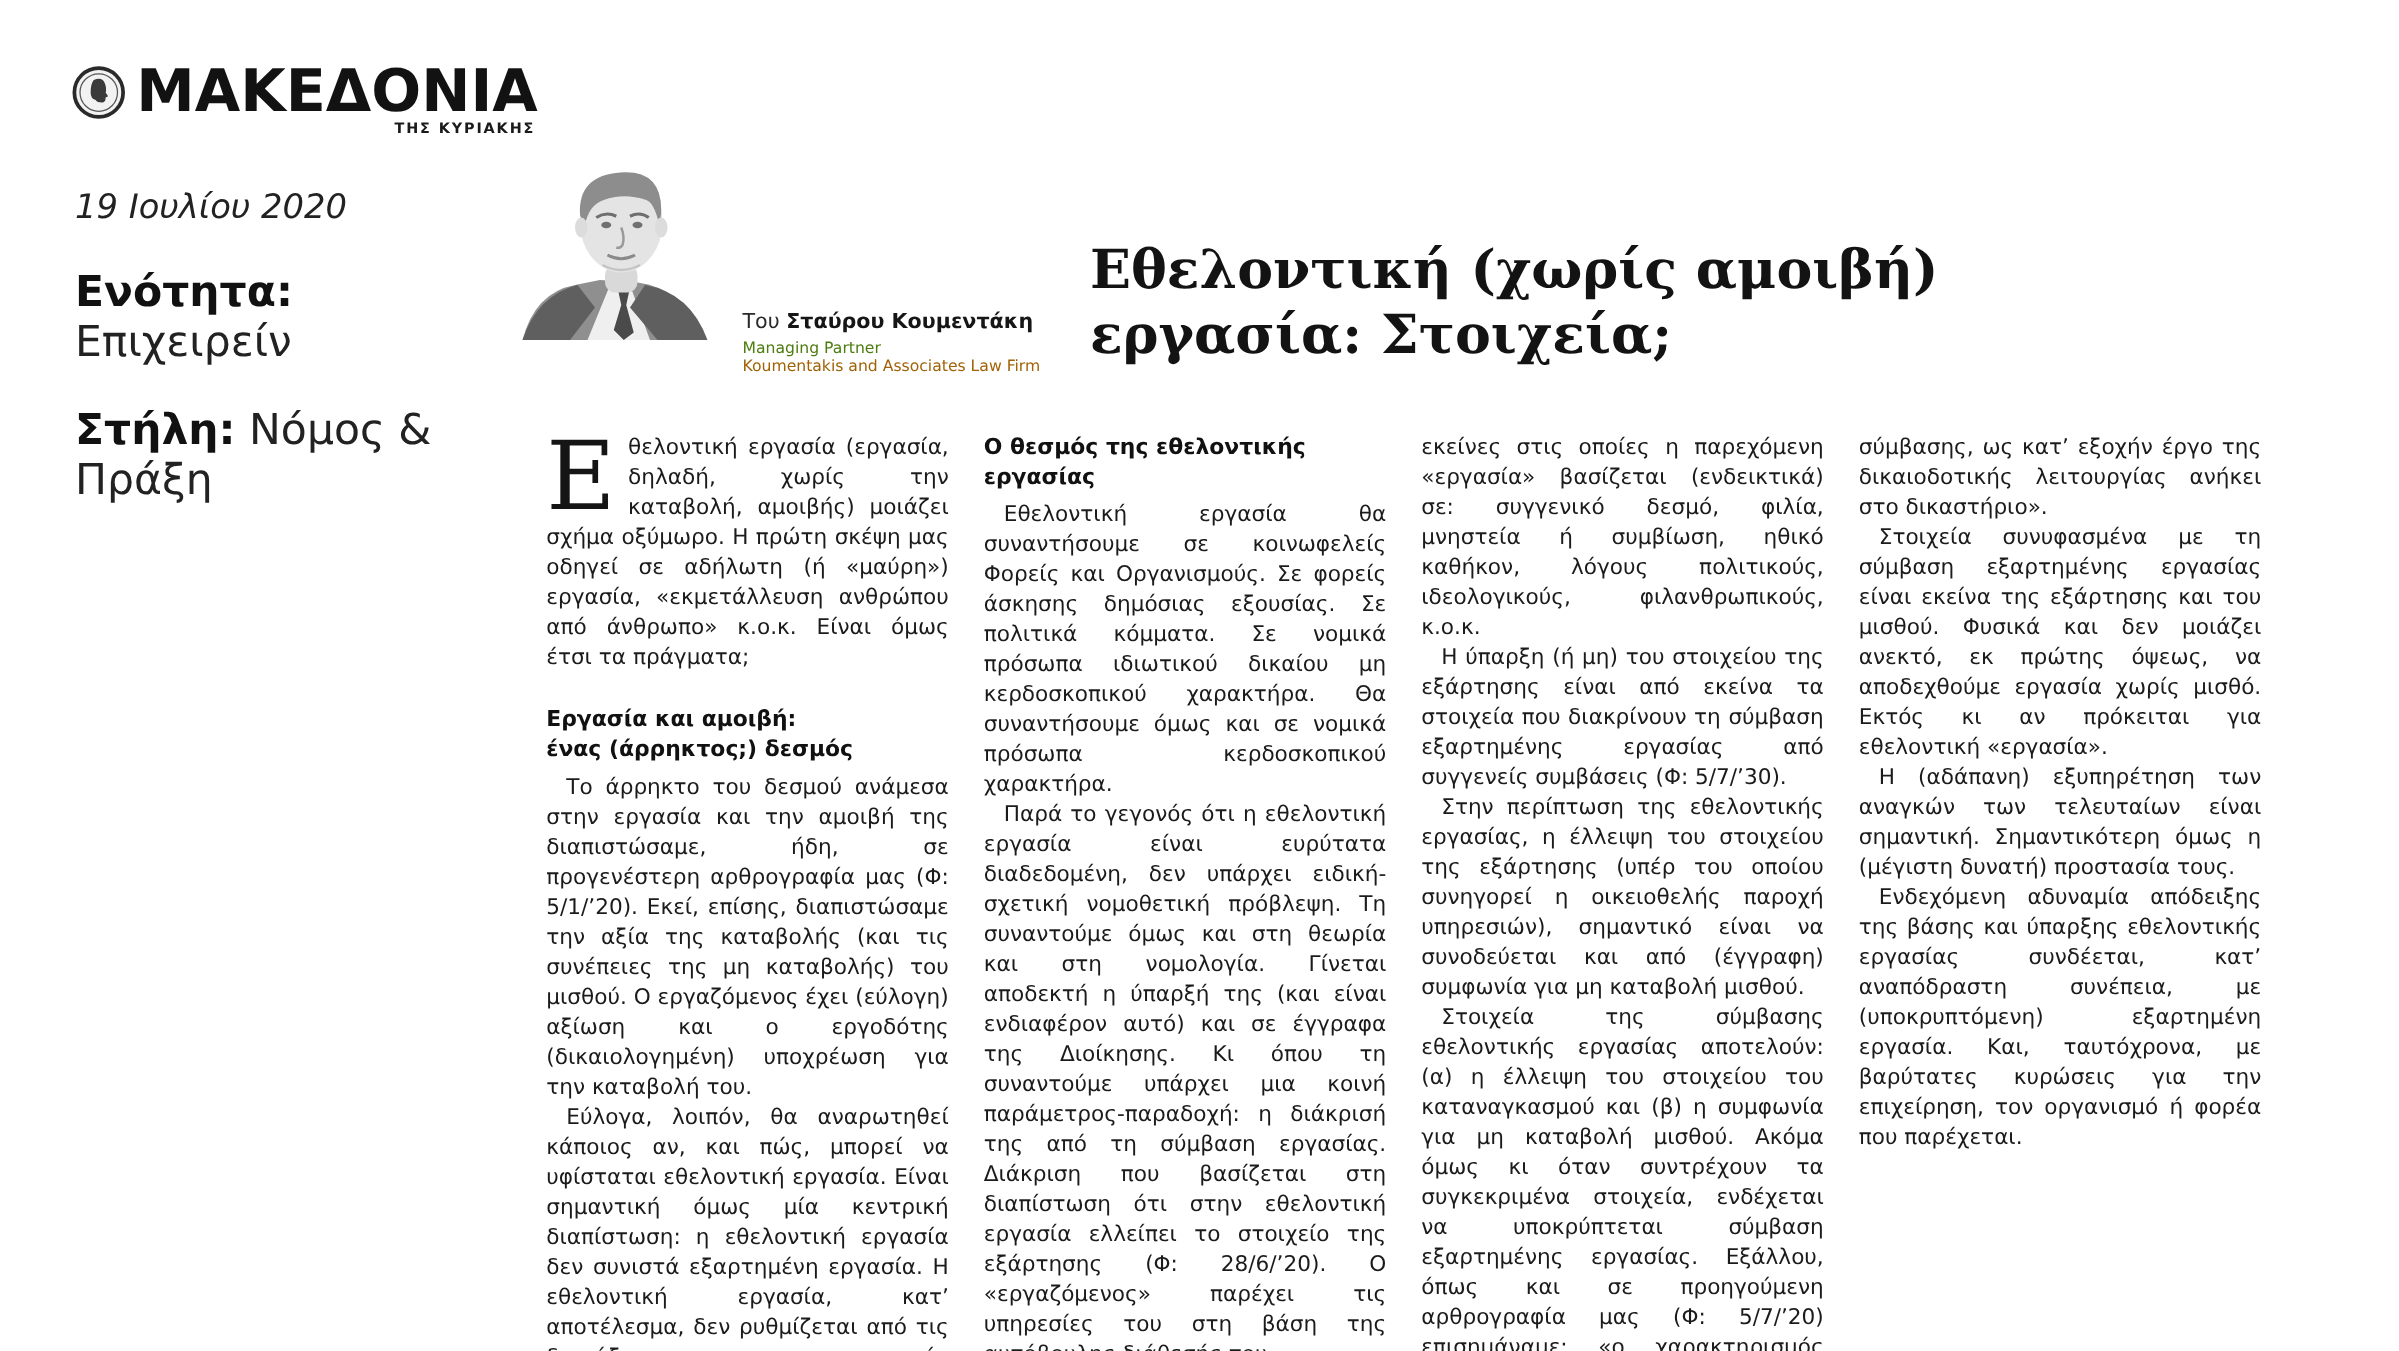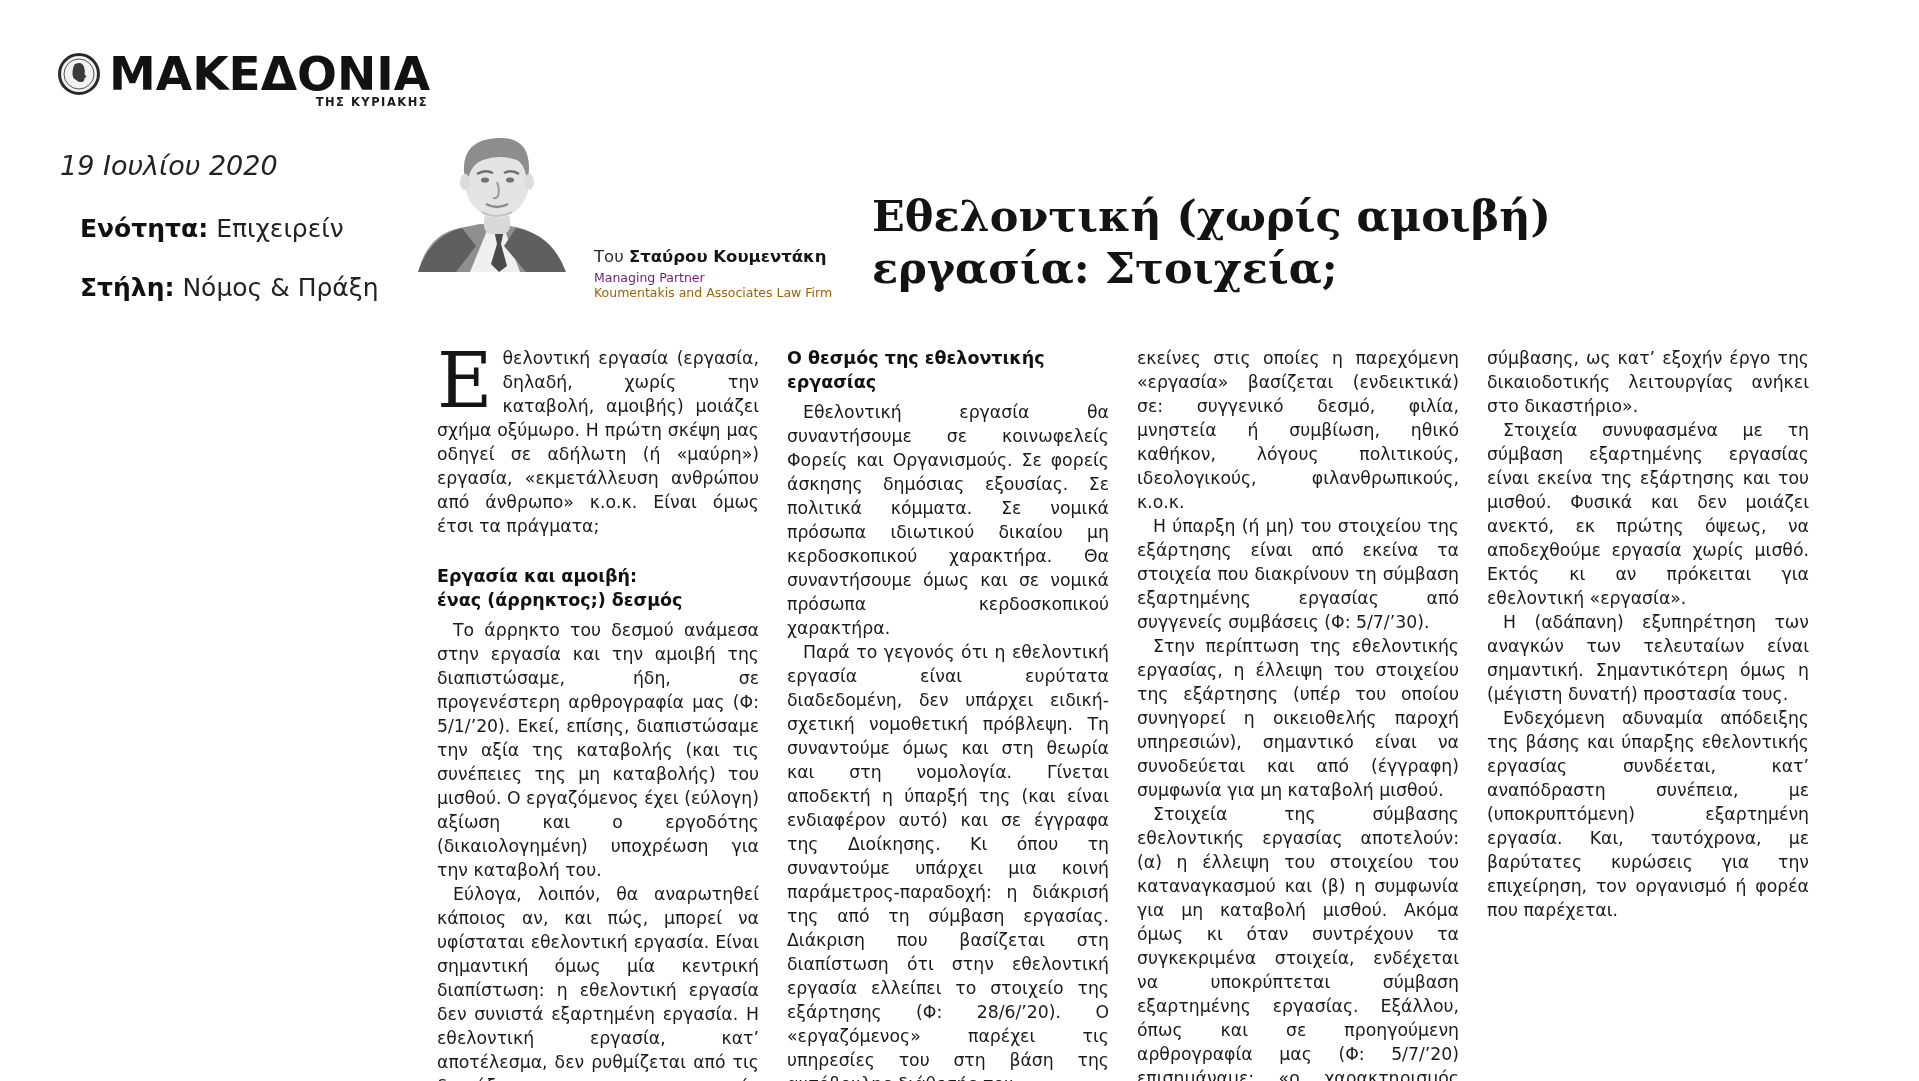--- a/index.html
+++ b/index.html
@@ -19,29 +19,29 @@
     font-size:47px;font-weight:bold;letter-spacing:0px;line-height:1;
     color:#121212;font-family:"DejaVu Sans",sans-serif;
   }
   .masthead-subtitle{
     font-size:11.5px;font-weight:bold;letter-spacing:1.5px;color:#1a1a1a;
     text-align:right;margin-top:-2px;padding-right:2px;
   }
   
   .meta{position:absolute;left:60px;top:150px;width:320px;}
   .meta-date{font-size:27px;color:#222;margin-bottom:33px;font-style:italic;}
-  .meta-line{font-size:25px;color:#222;margin-bottom:30px;margin-left:20px;}
+  .meta-line{font-size:34px;color:#222;margin-bottom:30px;}
   .meta-line .label{font-weight:bold;color:#111;}
   
   .author-photo{position:absolute;left:378px;top:120px;width:228px;height:152px;margin:0;}
   
   .byline{position:absolute;left:594px;top:247px;width:260px;line-height:1.25;}
   .byline-name{font-size:16.5px;color:#2a2a2a;}
   .byline-name b{font-weight:bold;color:#161616;}
-  .byline-role{font-size:12.5px;color:#701a75;margin-top:2px;}
+  .byline-role{font-size:12.5px;color:#4d7c0f;margin-top:2px;}
   .byline-firm{font-size:12.5px;color:#a16207;}
   
   .headline{
     position:absolute;left:872px;top:190px;margin:0;
     font-family:"DejaVu Serif",serif;font-weight:bold;
     font-size:43px;line-height:52px;color:#131313;letter-spacing:0px;
   }
   
   .article{
     position:absolute;left:437px;top:346px;width:1380px;

